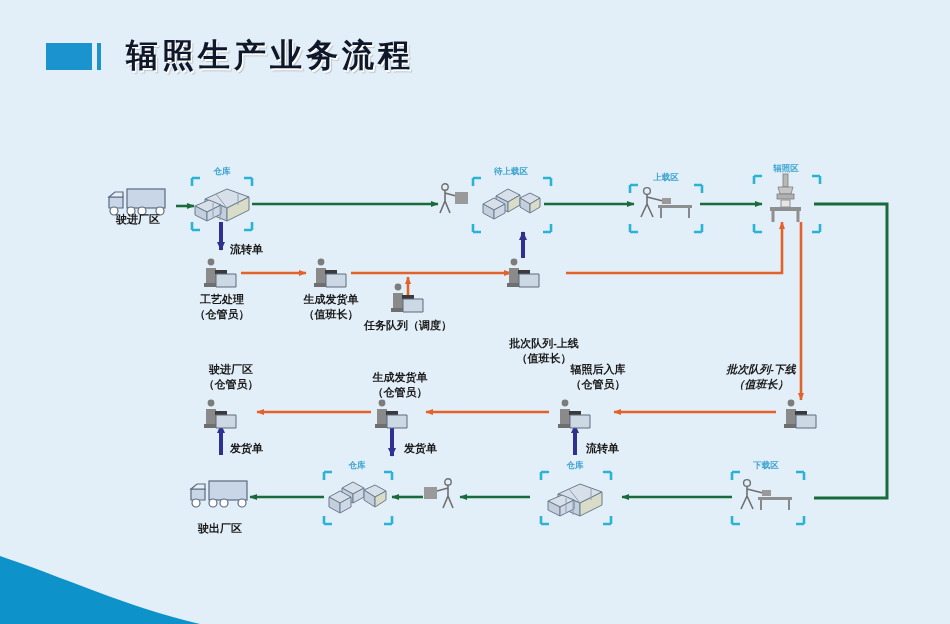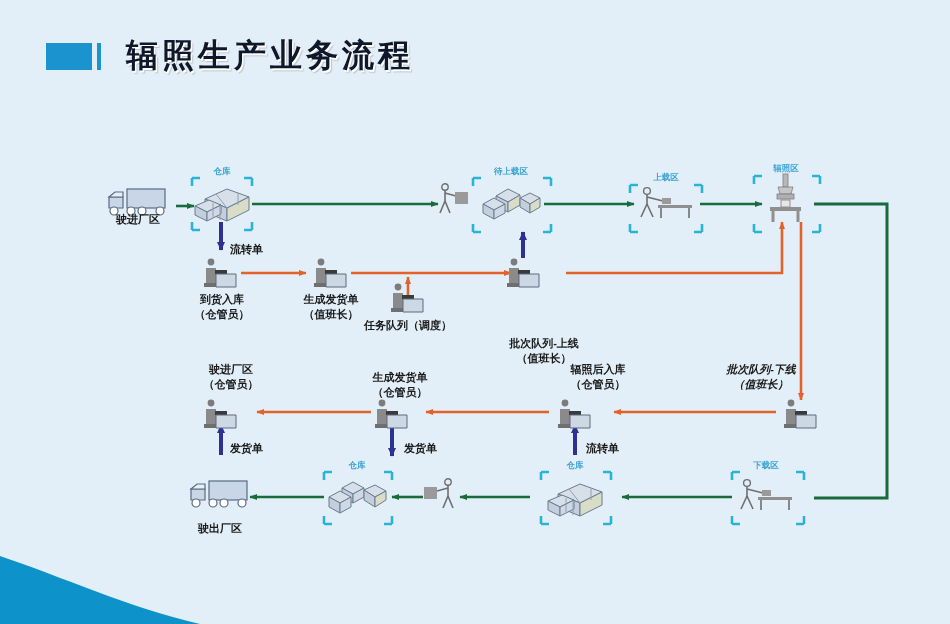--- a/index.html
+++ b/index.html
@@ -440,21 +440,21 @@
       <path d="M4,14 L10,9 L18,9 L18,14 Z" fill="#e8eef6" stroke="#5a6b80" stroke-width="1.2"></path>
       <circle cx="9" cy="28" r="4" fill="#fff" stroke="#5a6b80" stroke-width="1.2"></circle>
       <circle cx="26" cy="28" r="4" fill="#fff" stroke="#5a6b80" stroke-width="1.2"></circle>
       <circle cx="37" cy="28" r="4" fill="#fff" stroke="#5a6b80" stroke-width="1.2"></circle>
       <circle cx="55" cy="28" r="4" fill="#fff" stroke="#5a6b80" stroke-width="1.2"></circle>
     </svg>
   </div>
 
   <div class="node-label" style="left:124px; top:212px;">驶进厂区</div>
   <div class="node-label" style="left:208px; top:292px;">
-      <div>到货入库</div>
+      <div>工艺处理</div>
       <div>（仓管员）</div>
     </div>
   <div class="node-label" style="left:317px; top:292px;">
       <div>生成发货单</div>
       <div>（值班长）</div>
     </div>
   <div class="node-label" style="left:394px; top:318px;">任务队列（调度）</div>
   <div class="node-label" style="left:530px; top:292px;margin-top:44px;">
       <div>批次队列-上线</div>
       <div>（值班长）</div>

